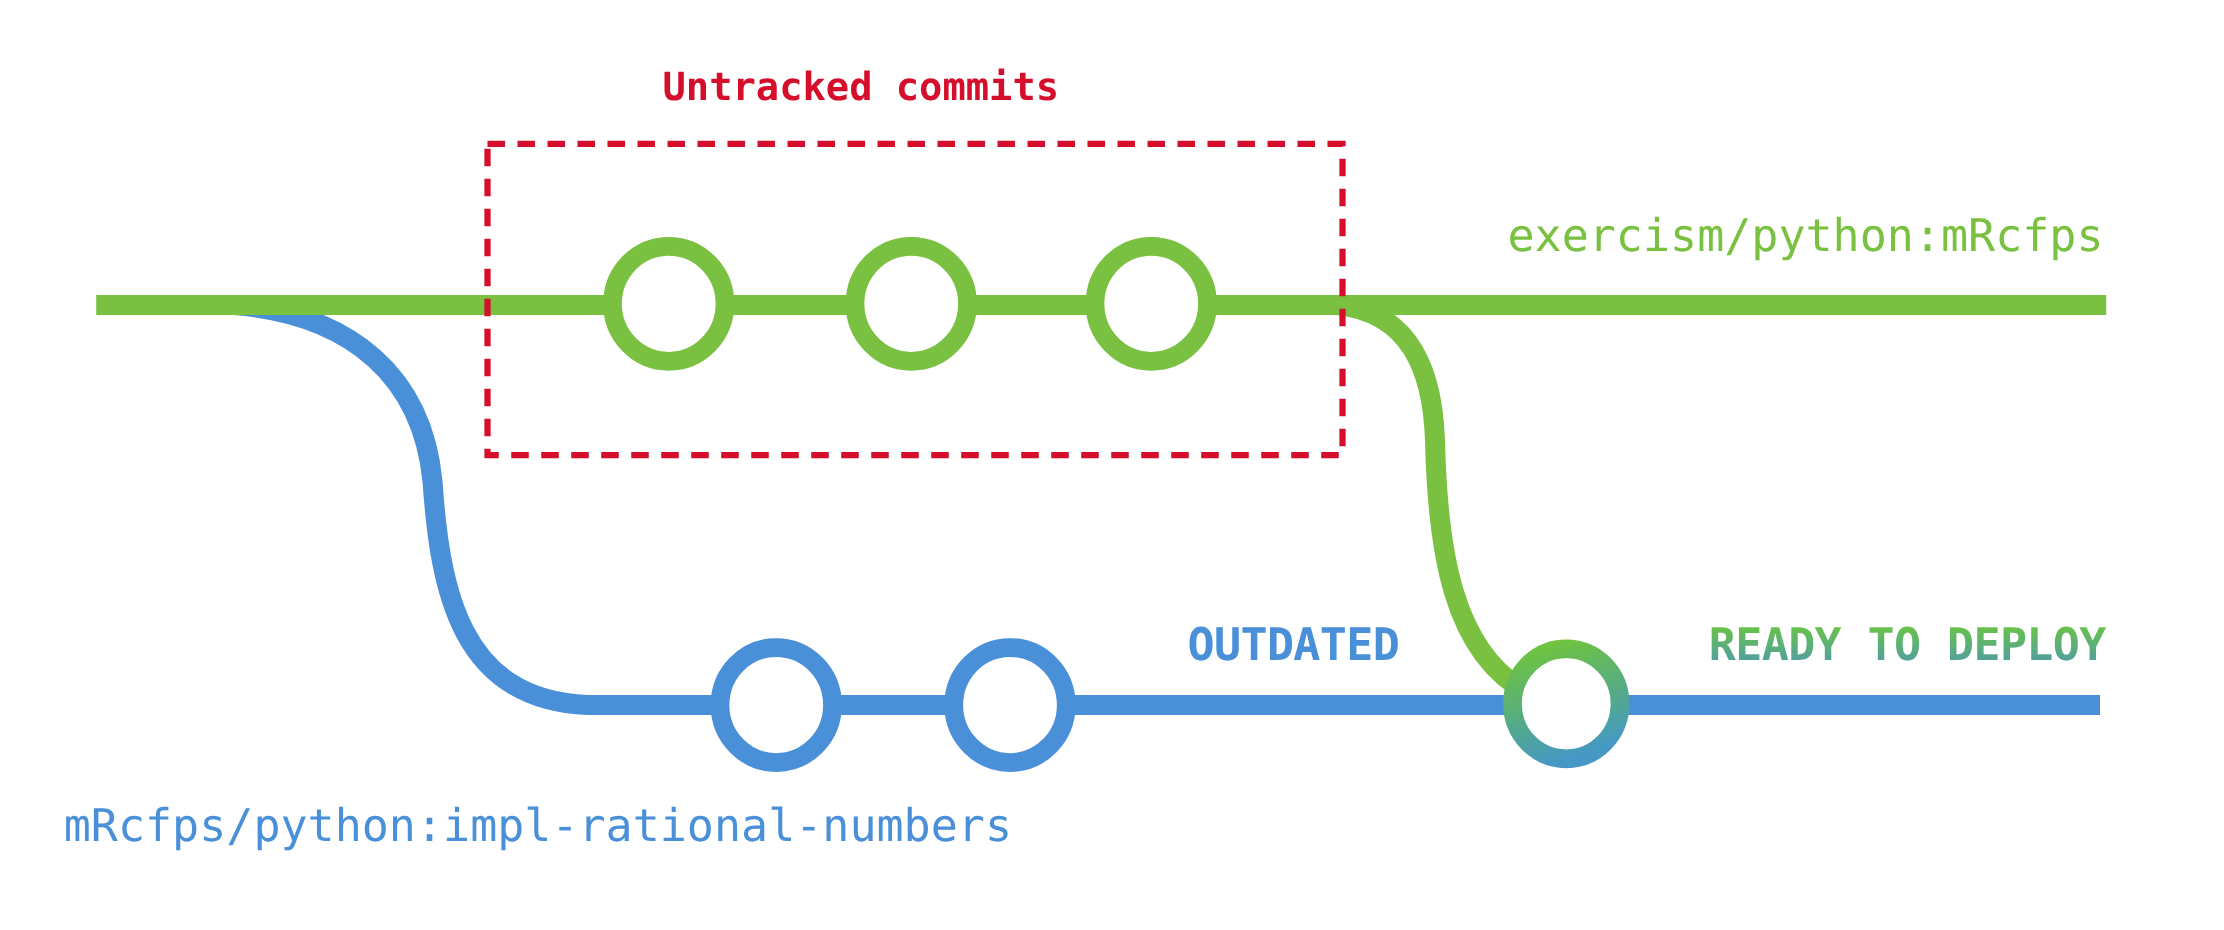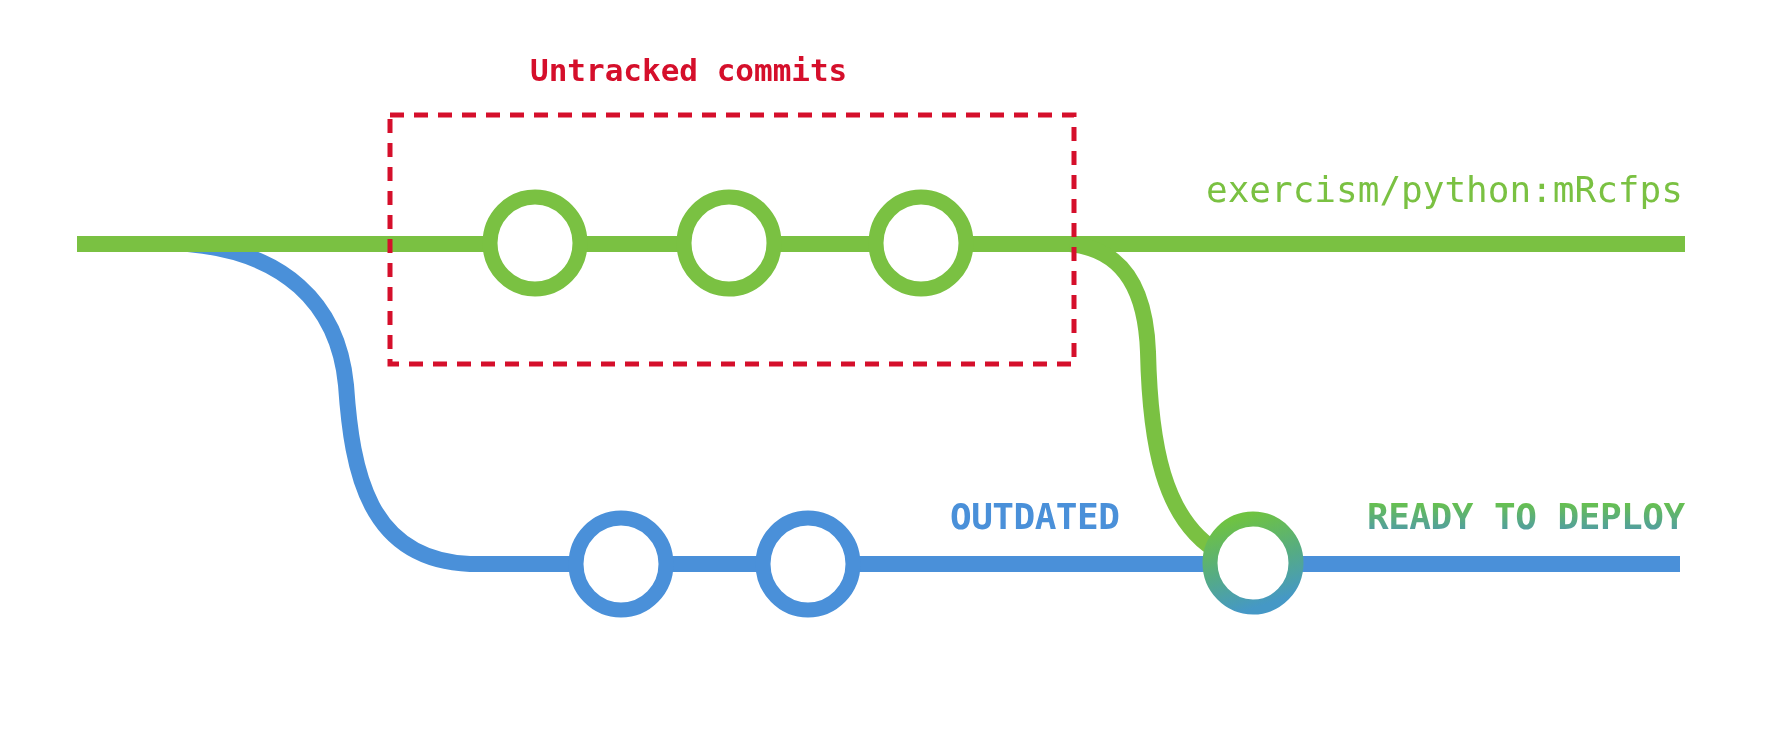--- a/index.html
+++ b/index.html
@@ -102,18 +102,19 @@
 
     <ellipse cx="1253" cy="563" rx="43" ry="44" fill="#ffffff" stroke="url(#mergeGrad)" stroke-width="15"></ellipse>
 
     <rect x="390" y="115" width="684" height="249" fill="none" stroke="#d50f2b" stroke-width="5" stroke-dasharray="14 10"></rect>
   </svg>
 
   <div class="lbl" id="untracked-title">Untracked commits</div>
 
   <div class="lbl" id="master-label">exercism/python:mRcfps</div>
 
+  <div class="lbl" id="feature-label">mRcfps/python:impl-rational-numbers</div>
 
   <div class="lbl" id="outdated-label">OUTDATED</div>
 
   <div class="lbl" id="ready-label">READY TO DEPLOY</div>
 
 </div>
 
 </body></html>

